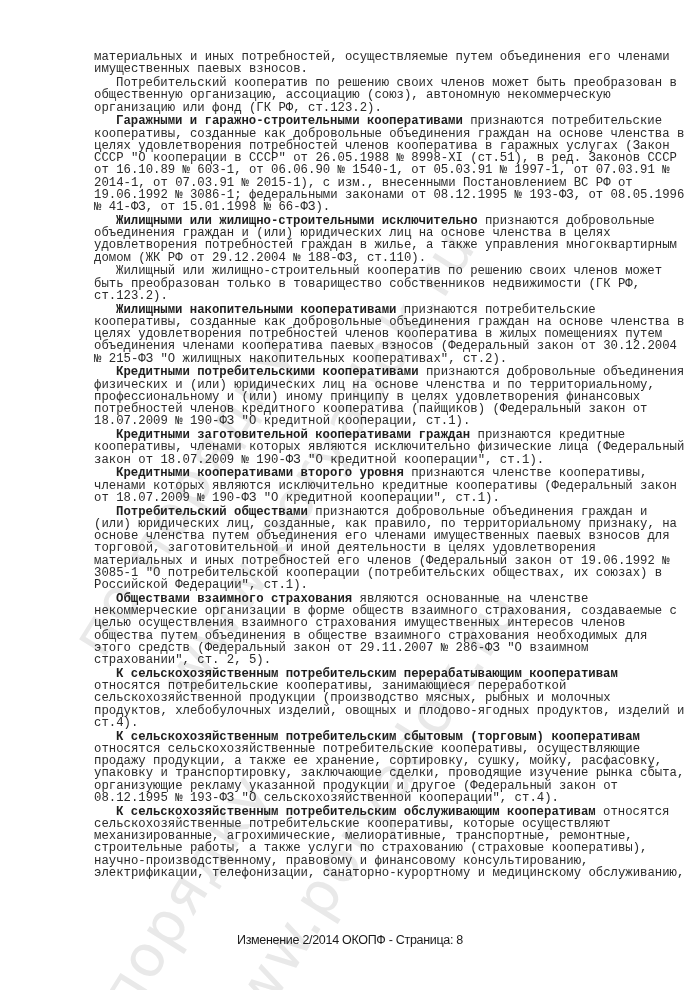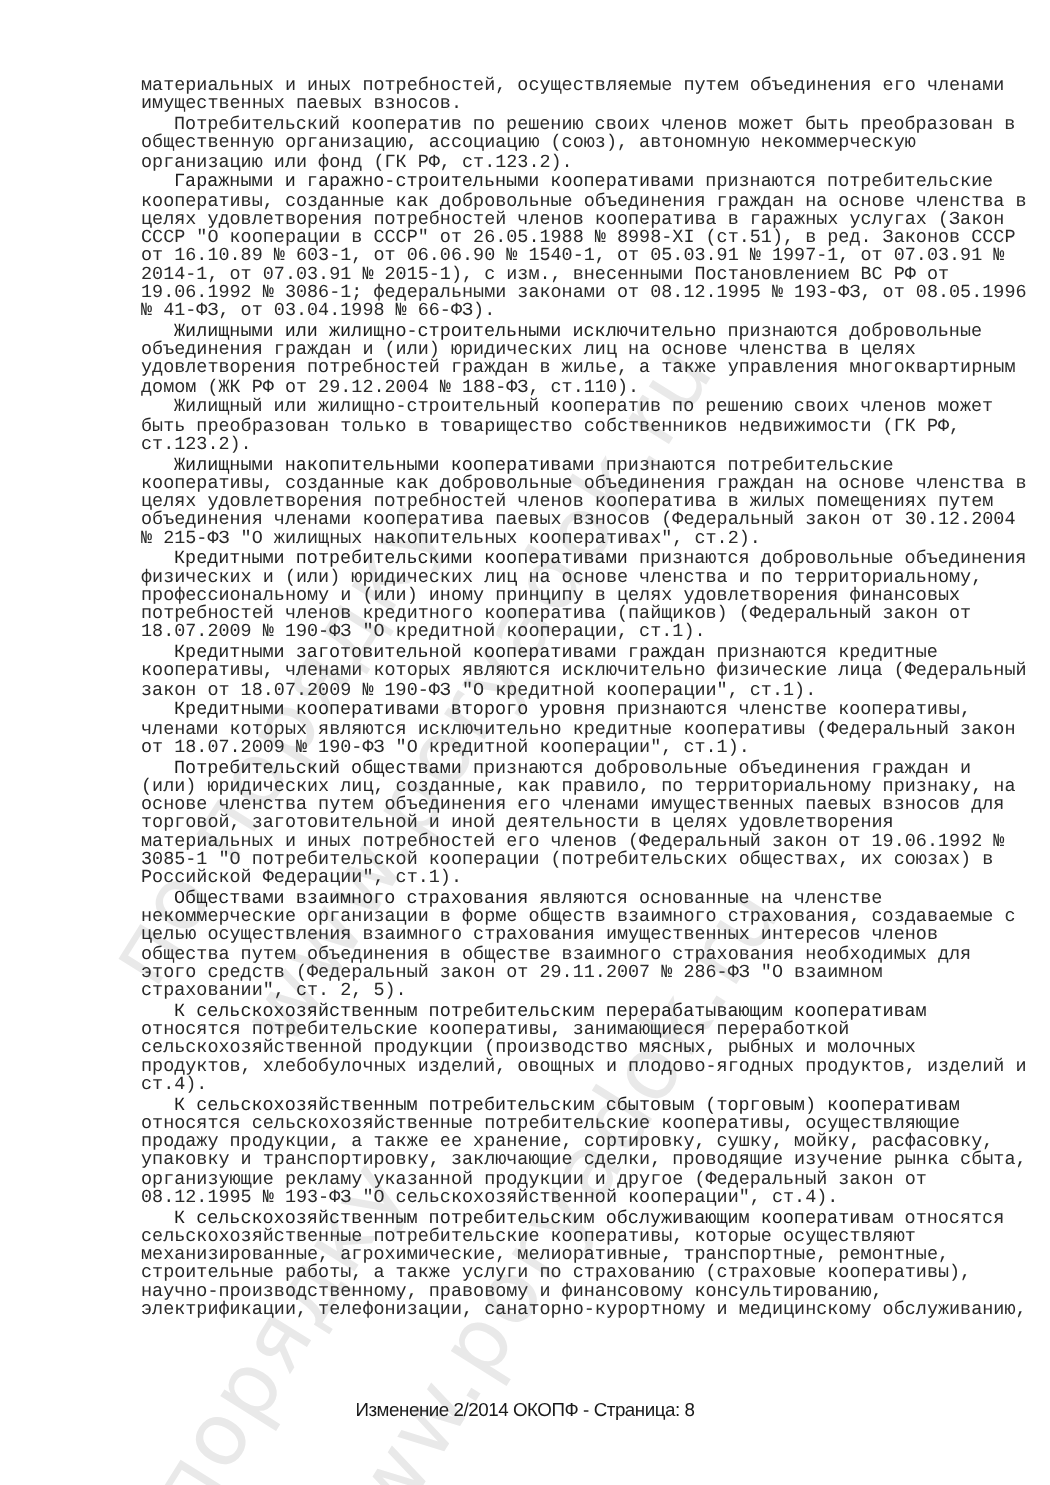--- a/index.html
+++ b/index.html
@@ -56,21 +56,21 @@
   }
   .line {
     display: block;
     white-space: pre;
     height: 12.25px;
   }
   .line.indent {
     padding-left: 22px;
   }
   .term {
-    font-weight: normal;
+    font-weight: bold;
     color: #1e1e1e;
   }
   .footer {
     position: absolute;
     left: 0;
     width: 700px;
     top: 933px;
     text-align: center;
     z-index: 2;
     font-family: Liberation Sans, sans-serif;
@@ -102,21 +102,21 @@
         <span class="line"><span>организацию или фонд (ГК РФ, ст.123.2).</span></span>
       </div>
       <div class="para">
         <span class="line indent"><span class="term">Гаражными и гаражно-строительными кооперативами</span><span> признаются потребительские</span></span>
         <span class="line"><span>кооперативы, созданные как добровольные объединения граждан на основе членства в</span></span>
         <span class="line"><span>целях удовлетворения потребностей членов кооператива в гаражных услугах (Закон</span></span>
         <span class="line"><span>СССР "О кооперации в СССР" от 26.05.1988 № 8998-XI (ст.51), в ред. Законов СССР</span></span>
         <span class="line"><span>от 16.10.89 № 603-1, от 06.06.90 № 1540-1, от 05.03.91 № 1997-1, от 07.03.91 №</span></span>
         <span class="line"><span>2014-1, от 07.03.91 № 2015-1), с изм., внесенными Постановлением ВС РФ от</span></span>
         <span class="line"><span>19.06.1992 № 3086-1; федеральными законами от 08.12.1995 № 193-ФЗ, от 08.05.1996</span></span>
-        <span class="line"><span>№ 41-ФЗ, от 03.04.1998 № 66-ФЗ).</span></span>
+        <span class="line"><span>№ 41-ФЗ, от 15.01.1998 № 66-ФЗ).</span></span>
       </div>
       <div class="para">
         <span class="line indent"><span class="term">Жилищными или жилищно-строительными исключительно</span><span> признаются добровольные</span></span>
         <span class="line"><span>объединения граждан и (или) юридических лиц на основе членства в целях</span></span>
         <span class="line"><span>удовлетворения потребностей граждан в жилье, а также управления многоквартирным</span></span>
         <span class="line"><span>домом (ЖК РФ от 29.12.2004 № 188-ФЗ, ст.110).</span></span>
       </div>
       <div class="para">
         <span class="line indent"><span>Жилищный или жилищно-строительный кооператив по решению своих членов может</span></span>
         <span class="line"><span>быть преобразован только в товарищество собственников недвижимости (ГК РФ,</span></span>

